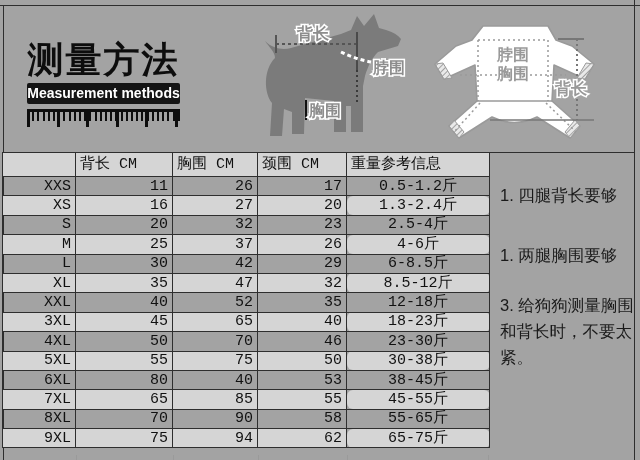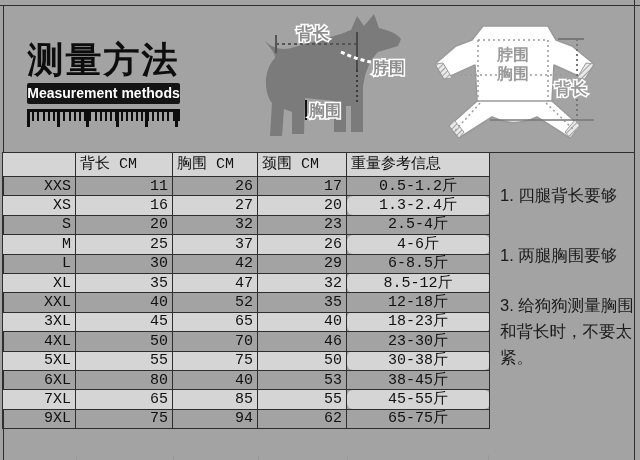--- a/index.html
+++ b/index.html
@@ -242,20 +242,27 @@
           <td>38-45斤</td>
         </tr>
         <tr>
           <td>7XL</td>
           <td>65</td>
           <td>85</td>
           <td>55</td>
           <td>45-55斤</td>
         </tr>
         <tr>
+          <td>8XL</td>
+          <td>70</td>
+          <td>90</td>
+          <td>58</td>
+          <td>55-65斤</td>
+        </tr>
+        <tr>
           <td>9XL</td>
           <td>75</td>
           <td>94</td>
           <td>62</td>
           <td>65-75斤</td>
         </tr>
       </tbody>
   </table>
 
   <div class="notes">

